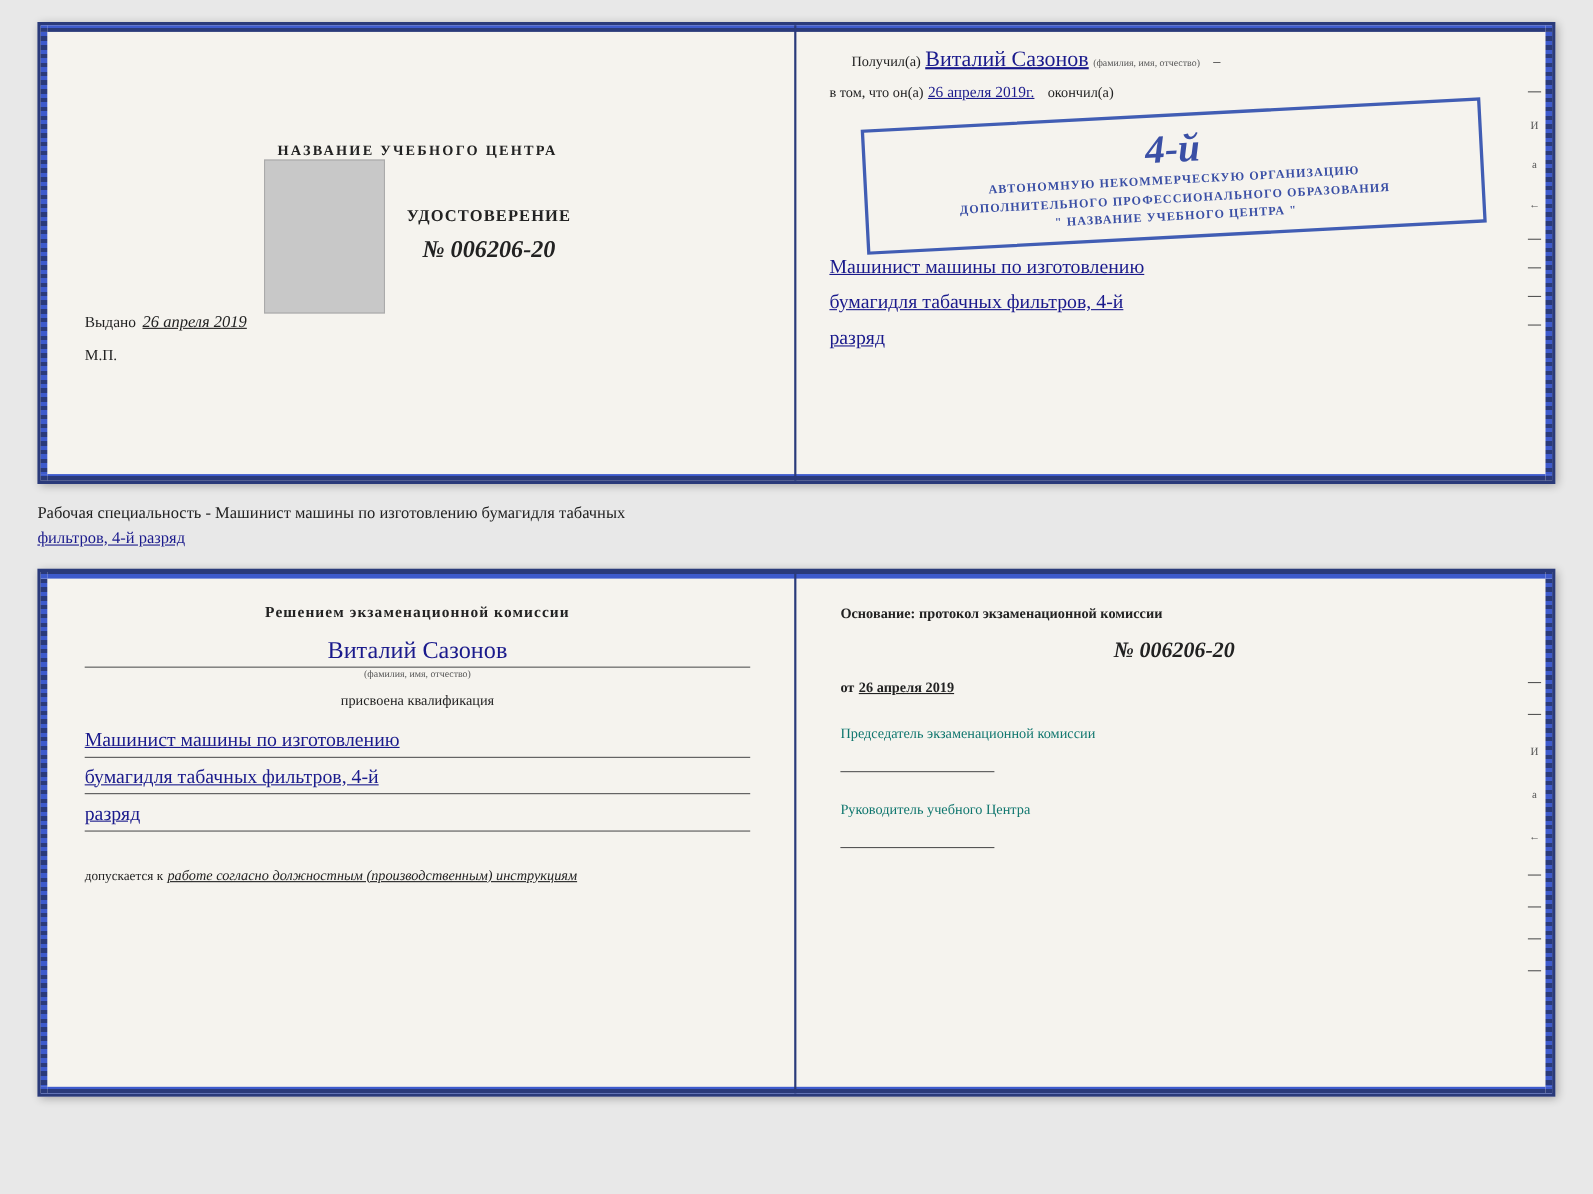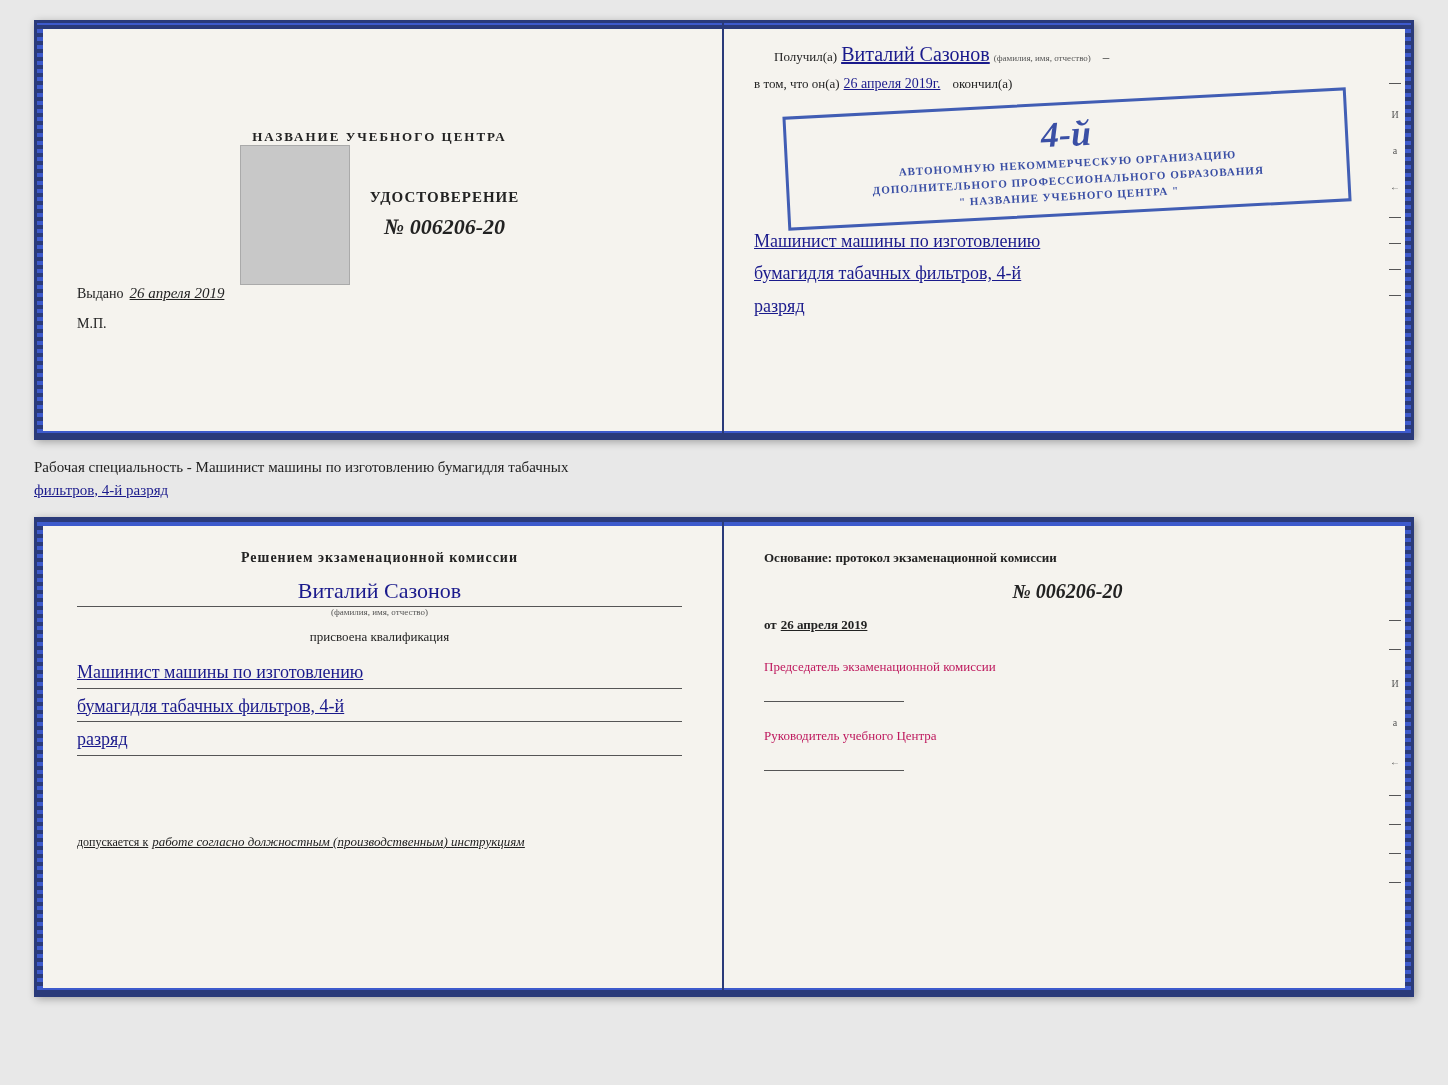--- a/index.html
+++ b/index.html
@@ -295,29 +295,27 @@
     }
 
     .dopuskaetsya-block {
       margin-top: 20px;
       font-size: 12px;
       color: #222;
       display: flex;
       gap: 4px;
       align-items: baseline;
       flex-wrap: wrap;
-      text-decoration: underline;
     }
 
     .dopuskaetsya-italic {
       font-style: italic;
       text-decoration: underline;
       font-size: 13px;
       color: #222;
-      margin-top: 46px;
     }
 
     .doc-bottom-right {
       width: 50%;
       padding: 30px 40px;
       display: flex;
       flex-direction: column;
       gap: 14px;
     }
 
@@ -343,21 +341,21 @@
       align-items: baseline;
       font-weight: bold;
     }
 
     .predsedatel-block {
       margin-top: 10px;
     }
 
     .predsedatel-text {
       font-size: 13px;
-      color: #be185d;
+      color: #0f766e;
       line-height: 1.6;
     }
 
     .signature-line {
       width: 140px;
       border-bottom: 1px solid #555;
       height: 20px;
       margin-top: 4px;
     }
 

